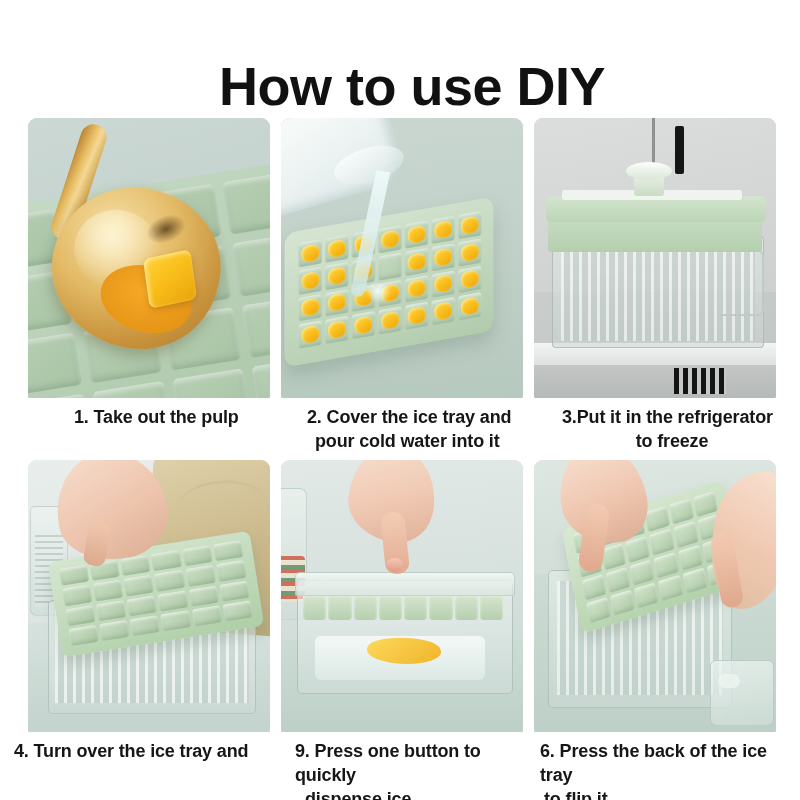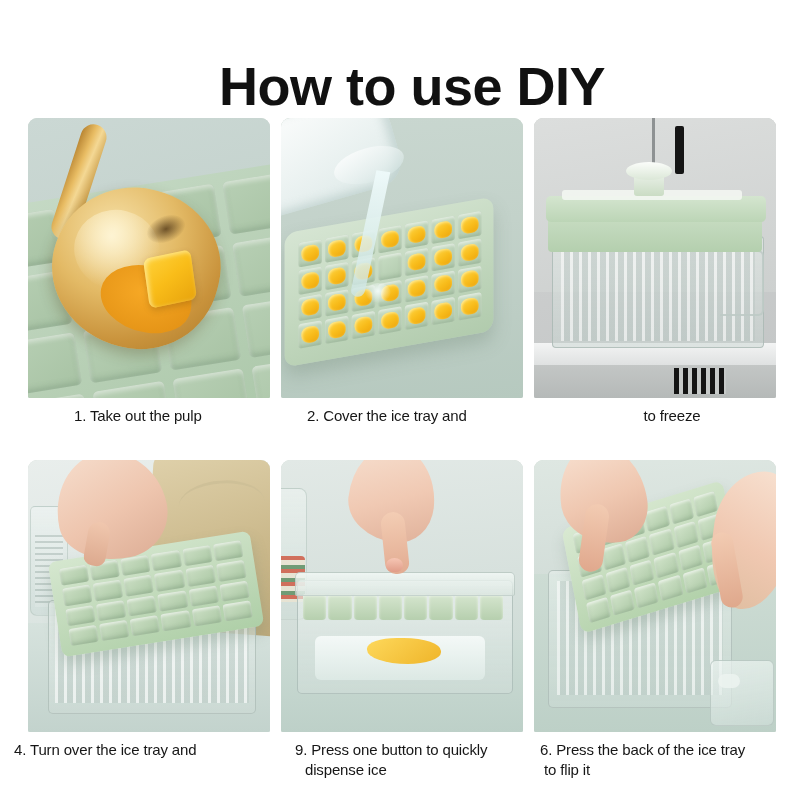--- a/index.html
+++ b/index.html
@@ -51,24 +51,24 @@
     width: 242px;
     height: 280px;
     border-radius: 9px 9px 2px 2px;
     overflow: hidden;
     background: #cfd9d2;
   }
   .row-2 .photo { height: 272px; }
 
   .caption {
     margin-top: 8px;
-    font-size: 15px;
+    font-size: 18px;
     line-height: 1.33;
     color: #161616;
-    font-weight: 400;
+    font-weight: 700;
     letter-spacing: -0.15px;
   }
   .cap-1 { padding-left: 46px; }
   .cap-2 { padding-left: 26px; }
   .cap-3 { padding-left: 28px; }
   .cap-4 { padding-left: 0px; margin-left: -14px; }
   .cap-5 { padding-left: 14px; }
   .cap-6 { padding-left: 6px; }
   .cap-line2-1 { padding-left: 8px; }
   .cap-line2-2 { padding-left: 6px; text-align: center; }
@@ -675,20 +675,21 @@
               <i></i>
           </div>
         </div>
         <div class="p2-pitcher"></div>
         <div class="p2-pitcher-rim"></div>
         <div class="p2-stream"></div>
         <div class="p2-splash"></div>
       </div>
       <div class="caption cap-2">
         <div>2. Cover the ice tray and</div>
+        <div class="cap-line2-1">pour cold water into it</div>
       </div>
     </div>
 
     <div class="cell">
       <div class="photo">
         <div class="p3-bg"></div>
         <div class="p3-wall"></div>
         <div class="p3-divider"></div>
         <div class="p3-blackbar"></div>
         <div class="p3-shelf"></div>
@@ -698,20 +699,21 @@
           <div class="p3-box-ribs"></div>
         </div>
         <div class="p3-handle"></div>
         <div class="p3-tray"></div>
         <div class="p3-lid"></div>
         <div class="p3-lid-top"></div>
         <div class="p3-knob-neck"></div>
         <div class="p3-knob"></div>
       </div>
       <div class="caption cap-3">
+        <div>3.Put it in the refrigerator</div>
         <div class="cap-line2-2">to freeze</div>
       </div>
     </div>
 
   </div>
 
   <div class="row row-2">
 
     <div class="cell">
       <div class="photo">

